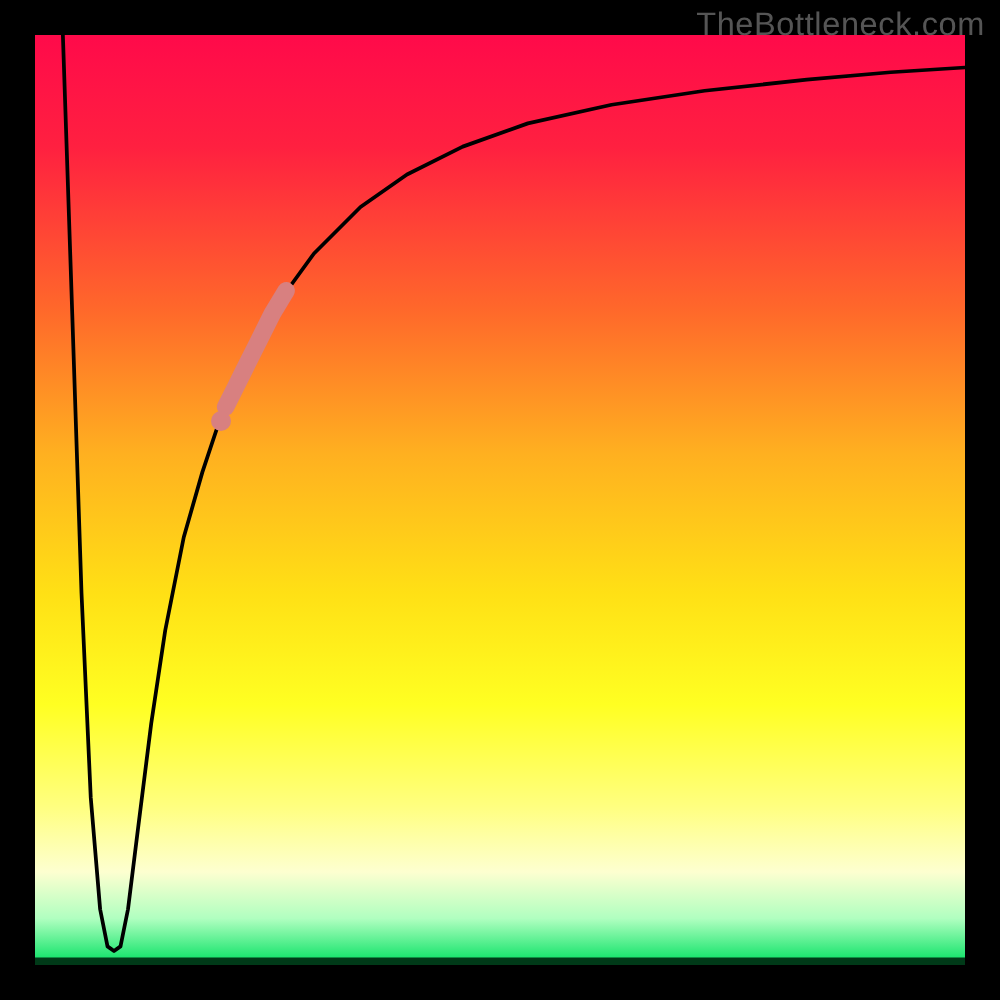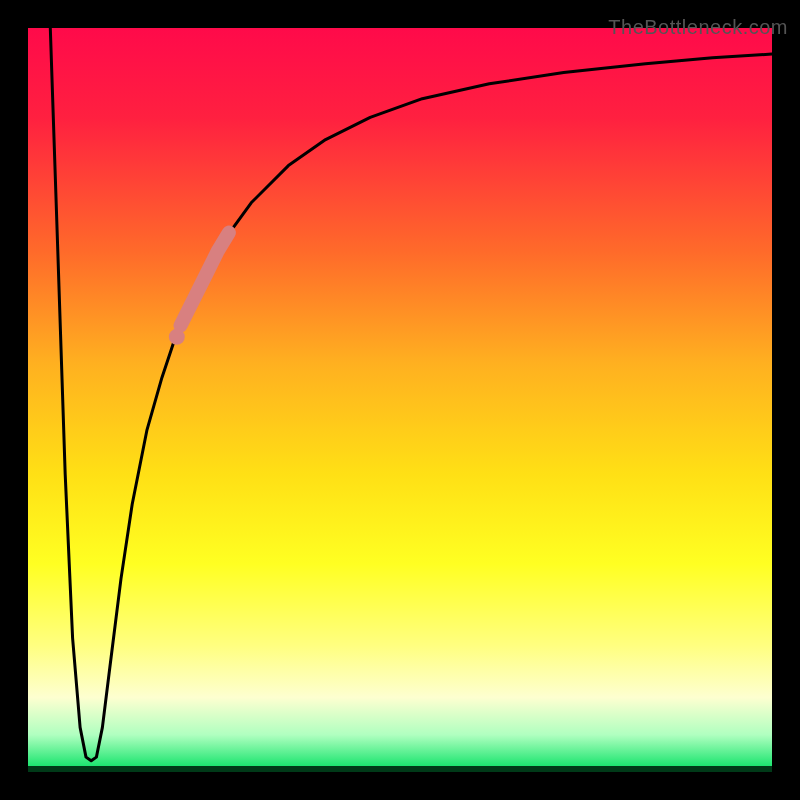--- a/index.html
+++ b/index.html
@@ -12,24 +12,24 @@
     font-family: Arial, sans-serif;
   }
   .frame {
     width: 800px;
     height: 800px;
     background: #000;
     position: relative;
   }
   .watermark {
     position: absolute;
-    top: 16px;
+    top: 4px;
     right: 12px;
     color: #555;
-    font-size: 20px;
+    font-size: 26px;
     font-weight: 500;
     z-index: 10;
     letter-spacing: 0.5px;
   }
   svg {
     display: block;
   }
 </style>
 </head>
 <body>

